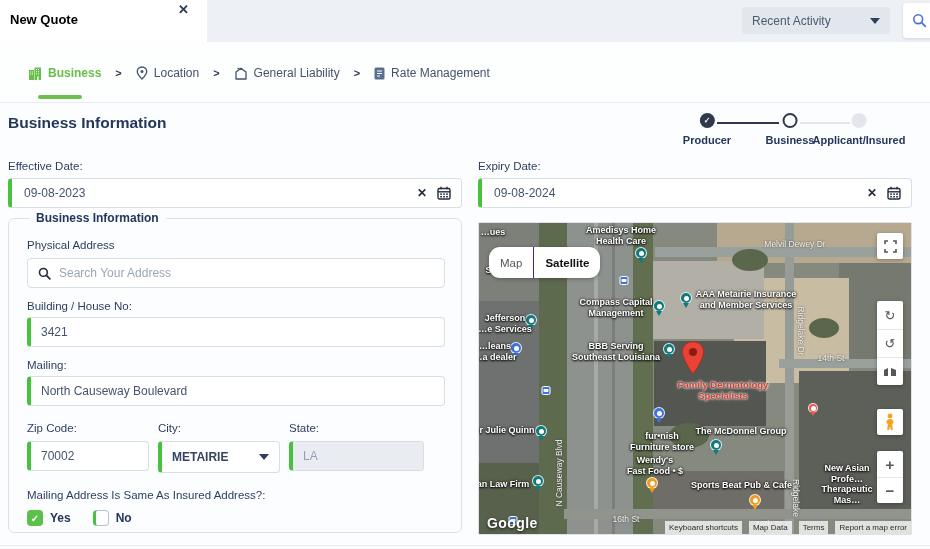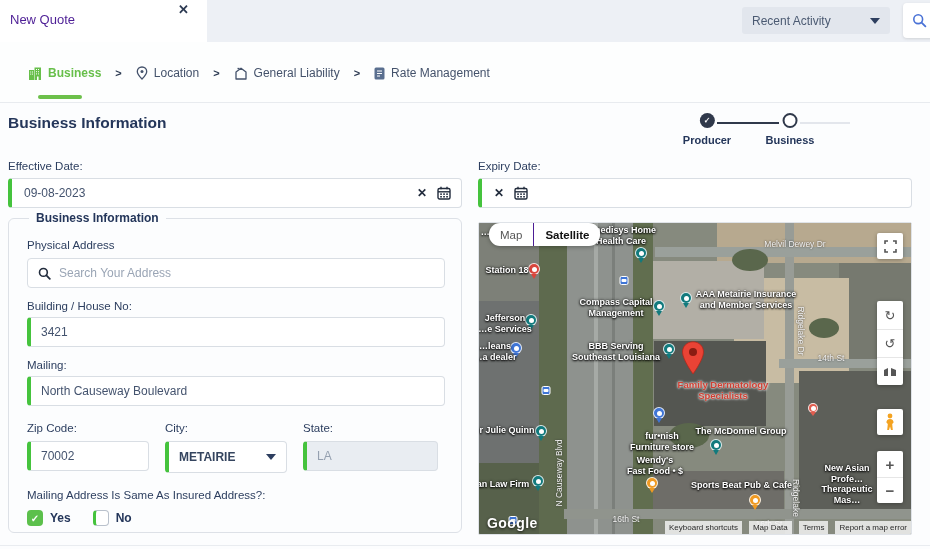--- a/index.html
+++ b/index.html
@@ -3,21 +3,21 @@
 <meta charset="utf-8">
 <style>
   * { margin:0; padding:0; box-sizing:border-box; }
   html,body { width:930px; height:549px; overflow:hidden; background:#fff;
     font-family:"Liberation Sans", sans-serif; }
   .app { position:relative; width:930px; height:549px; background:#fcfdfe; }
 
   
   .topbar { position:absolute; left:0; top:0; width:930px; height:42px; background:#edf0f5; }
   .tab { position:absolute; left:0; top:0; width:207px; height:42px; background:#fff; }
-  .tab-title { position:absolute; left:10px; top:12px; font-size:13px; font-weight:normal; color:#4c1d95; }
+  .tab-title { position:absolute; left:10px; top:12px; font-size:13px; font-weight:bold; color:#000000; }
   .tab-close { position:absolute; right:18px; top:2px; font-size:13px; font-weight:bold; color:#2c3a52; cursor:pointer; }
   .recent { position:absolute; left:742px; top:7px; width:148px; height:27px; background:#e2e6ed;
     border-radius:3px; display:flex; align-items:center; padding:0 10px; }
   .recent-text { font-size:12px; color:#4b5a72; flex:1; }
   .caret-down { width:0; height:0; border-left:5px solid transparent; border-right:5px solid transparent;
     border-top:6px solid #2d3e5f; }
   .searchbox { position:absolute; left:903px; top:3px; width:34px; height:35px; background:#fff;
     border-radius:4px; box-shadow:0 1px 3px rgba(0,0,0,.12); display:flex; align-items:center; padding-left:9px; }
 
   
@@ -65,21 +65,21 @@
   .searchwrap { display:flex; align-items:center; height:30px; background:#fff;
     border:1px solid #d9dee4; border-radius:4px; padding:0 10px; margin-top:5px; }
   .searchwrap input { border:0; outline:0; flex:1; font-size:12px; color:#44536e; margin-left:8px;
     font-family:"Liberation Sans",sans-serif; background:transparent; }
   .searchwrap input::placeholder { color:#9aa5b5; }
   .txt { width:100%; height:30px; background:#fff; border:1px solid #d9dee4; border-left:4px solid #45c33d;
     border-radius:4px; font-size:12px; color:#44536e; padding:0 10px; outline:0; margin-top:5px;
     font-family:"Liberation Sans",sans-serif; }
   .txt:disabled { background:#e9edf2; color:#95a0b0; }
   .mt12 { margin-top:12px; display:block; }
-  .triple { display:flex; gap:16px; margin-top:12px; }
+  .triple { display:flex; gap:9px; margin-top:12px; }
   .col-zip { width:122px; } .col-city { width:122px; } .col-state { width:135px; }
   .sel { display:flex; align-items:center; height:32px; background:#fff; border:1px solid #d9dee4;
     border-left:4px solid #45c33d; border-radius:4px; padding:0 10px; margin-top:5px; cursor:pointer; }
   .sel-val { flex:1; font-size:12px; font-weight:bold; color:#35455f; }
   .mailing { margin-top:16px; font-size:11.5px; color:#2c3e5f; }
   .cbrow { display:flex; align-items:center; gap:22px; margin-top:9px; }
   .cbitem { display:flex; align-items:center; gap:7px; }
   .cb { width:16px; height:16px; border-radius:4px; display:flex; align-items:center;
     justify-content:center; cursor:pointer; }
   .cb-on { background:#5cc04c; color:#fff; font-size:10px; font-weight:bold; }
@@ -105,22 +105,22 @@
     border-right:3px solid transparent; }
   .pin-teal .head { background:#127a7d; } .pin-teal .stem { border-top:5px solid #127a7d; }
   .pin-blue .head { background:#3f75d6; } .pin-blue .stem { border-top:5px solid #3f75d6; }
   .pin-orange .head { background:#ef9a23; } .pin-orange .stem { border-top:5px solid #ef9a23; }
   .pin-redpin .head { background:#d9453c; } .pin-redpin .stem { border-top:5px solid #d9453c; }
   .pin-reddot .head { background:#e05d4f; width:10px; height:10px; } .pin-reddot .stem { border-top:4px solid #e05d4f; }
   .pin-transit .head { width:9px; height:9px; border-radius:2px; background:#3f75d6; border:1px solid #fff; }
   .pin-transit .head::after { width:5px; height:3px; border-radius:1px; }
   .marker { position:absolute; z-index:4; transform:translate(-50%,-100%); }
 
-  .mapsat { position:absolute; z-index:5; left:10px; top:0; display:flex; background:#fff;
-    border-radius:11px; box-shadow:0 1px 4px rgba(0,0,0,.3); height:23px; }
+  .mapsat { position:absolute; z-index:5; left:10px; top:24px; display:flex; background:#fff;
+    border-radius:11px; box-shadow:0 1px 4px rgba(0,0,0,.3); height:31px; }
   .mapsat .mbtn { padding:0 11px; display:flex; align-items:center; font-size:11.5px; cursor:pointer; }
   .mapsat .mbtn + .mbtn { border-left:1px solid #4c1d95; }
   .btn-map { color:#565656; } .btn-sat { color:#111; font-weight:bold; }
   .ctl { position:absolute; z-index:5; right:8px; background:#fff; border-radius:2px;
     box-shadow:0 1px 4px rgba(0,0,0,.3); color:#565656; }
   .ctl-fullscreen { top:10px; width:26px; height:26px; display:flex; align-items:center; justify-content:center; cursor:pointer; }
   .ctl-rot { top:78px; width:26px; }
   .ctl-rot .cell { height:28px; display:flex; align-items:center; justify-content:center;
     font-size:13px; cursor:pointer; }
   .ctl-rot .cell + .cell { border-top:1px solid #e6e6e6; }
@@ -232,20 +232,24 @@
       <div class="step s0">
         <span class="dot done">
             <span>✓</span>
           </span>
         <span class="slabel">Producer</span>
       </div>
       <div class="step s1">
         <span class="dot current"></span>
         <span class="slabel">Business</span>
       </div>
+      <div class="step s2">
+        <span class="dot future"></span>
+        <span class="slabel">Applicant/Insured</span>
+      </div>
     </div>
   </div>
 
   <div class="formrow">
     <div class="datefield df-left">
       <span class="flabel">Effective Date:</span>
       <div class="databox">
         <span class="dateval">09-08-2023</span>
         <span class="clear-x">✕</span>
         <span>
@@ -262,20 +266,21 @@
                 <rect x="6.2" y="10" width="1.7" height="1.5"></rect>
                 <rect x="9.2" y="10" width="1.7" height="1.5"></rect>
               </g>
             </svg>
         </span>
       </div>
     </div>
     <div class="datefield df-right">
       <span class="flabel">Expiry Date:</span>
       <div class="databox">
+        <span class="dateval">09-08-2024</span>
         <span class="clear-x">✕</span>
         <span>
           <svg width="14" height="14" viewBox="0 0 14 14">
               <rect x="1" y="2.5" width="12" height="10.5" rx="1.5" fill="none" stroke="#222c3d" stroke-width="1.4"></rect>
               <line x1="1" y1="5.8" x2="13" y2="5.8" stroke="#222c3d" stroke-width="1.4"></line>
               <line x1="4" y1="0.8" x2="4" y2="3.2" stroke="#222c3d" stroke-width="1.4"></line>
               <line x1="10" y1="0.8" x2="10" y2="3.2" stroke="#222c3d" stroke-width="1.4"></line>
               <g fill="#222c3d">
                 <rect x="3.2" y="7.4" width="1.7" height="1.5"></rect>
                 <rect x="6.2" y="7.4" width="1.7" height="1.5"></rect>

